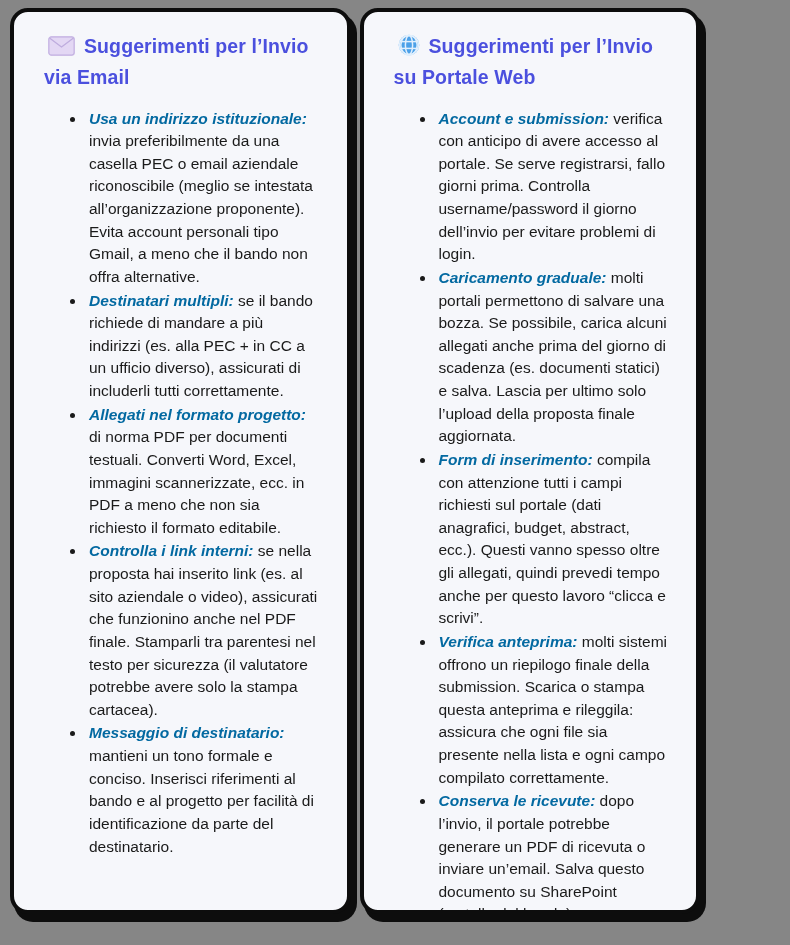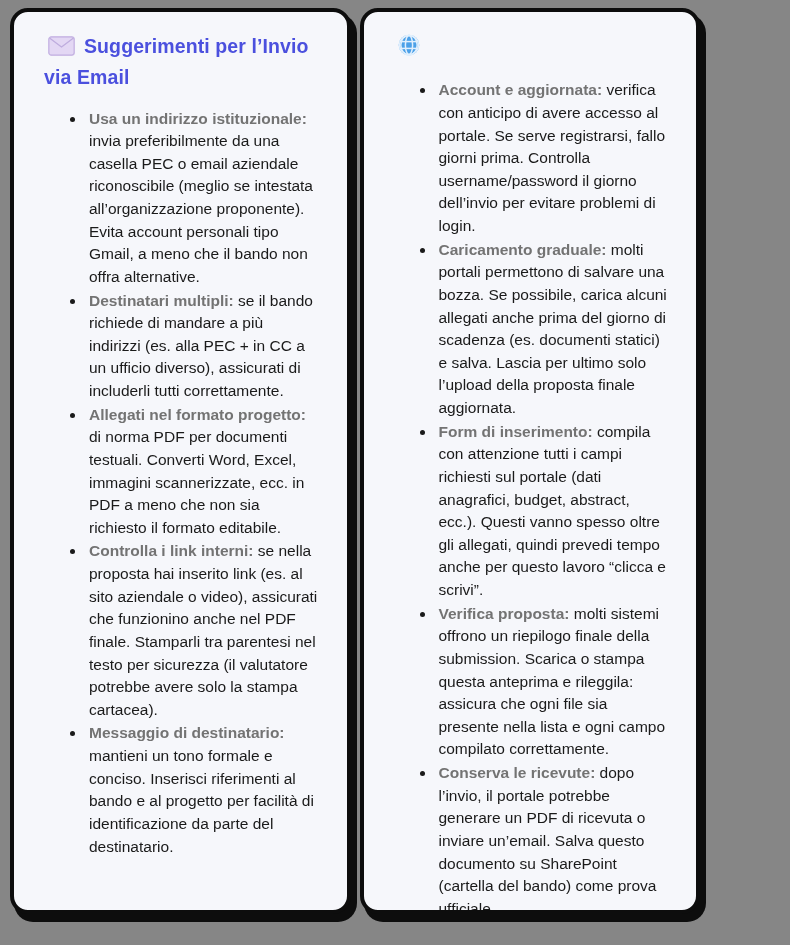--- a/index.html
+++ b/index.html
@@ -41,21 +41,21 @@
     margin: 0 9px 0 4px;
   }
   ul.tips {
     margin: 0;
     padding: 0 0 0 42px;
     color: #1A1A1A;
     font-size: 15.5px;
     line-height: 1.46;
   }
   ul.tips li { margin: 0 0 1px 0; padding-left: 3px; }
-  ul.tips li strong { font-weight: bold; color: #737373; }
+  ul.tips li strong { font-weight: bold; color: #0369a1; font-style: italic; }
 </style>
 </head>
 <body>
 
 <div class="wrap">
 
   <div class="card">
     <h2 class="card-title">
       <span class="title-icon">
         <svg width="27" height="20" viewBox="0 0 27 20" aria-hidden="true">
@@ -80,24 +80,24 @@
         <svg width="22" height="22" viewBox="0 0 22 22" aria-hidden="true">
           <circle cx="11" cy="11" r="10.3" fill="#4BA0E8"></circle>
           <g stroke="#E9F4FE" stroke-width="1.5" fill="none" opacity="0.95">
             <line x1="1.6" y1="7.6" x2="20.4" y2="7.6"></line>
             <line x1="1.6" y1="14.4" x2="20.4" y2="14.4"></line>
             <ellipse cx="11" cy="11" rx="3.6" ry="9.6"></ellipse>
             <ellipse cx="11" cy="11" rx="8.2" ry="9.8"></ellipse>
             <circle cx="11" cy="11" r="9.6"></circle>
           </g>
         </svg>
-      </span>
+      </span><span>Suggerimenti per l’Invio su Portale Web</span>
     </h2>
     <ul class="tips">
-        <li><strong>Account e aggiornata:</strong> verifica con anticipo di avere accesso al portale. Se serve registrarsi, fallo giorni prima. Controlla username/password il giorno dell’invio per evitare problemi di login.</li>
+        <li><strong>Account e submission:</strong> verifica con anticipo di avere accesso al portale. Se serve registrarsi, fallo giorni prima. Controlla username/password il giorno dell’invio per evitare problemi di login.</li>
         <li><strong>Caricamento graduale:</strong> molti portali permettono di salvare una bozza. Se possibile, carica alcuni allegati anche prima del giorno di scadenza (es. documenti statici) e salva. Lascia per ultimo solo l’upload della proposta finale aggiornata.</li>
         <li><strong>Form di inserimento:</strong> compila con attenzione tutti i campi richiesti sul portale (dati anagrafici, budget, abstract, ecc.). Questi vanno spesso oltre gli allegati, quindi prevedi tempo anche per questo lavoro “clicca e scrivi”.</li>
-        <li><strong>Verifica proposta:</strong> molti sistemi offrono un riepilogo finale della submission. Scarica o stampa questa anteprima e rileggila: assicura che ogni file sia presente nella lista e ogni campo compilato correttamente.</li>
+        <li><strong>Verifica anteprima:</strong> molti sistemi offrono un riepilogo finale della submission. Scarica o stampa questa anteprima e rileggila: assicura che ogni file sia presente nella lista e ogni campo compilato correttamente.</li>
         <li><strong>Conserva le ricevute:</strong> dopo l’invio, il portale potrebbe generare un PDF di ricevuta o inviare un’email. Salva questo documento su SharePoint (cartella del bando) come prova ufficiale.</li>
       </ul>
   </div>
 
 </div>
 
 </body></html>

